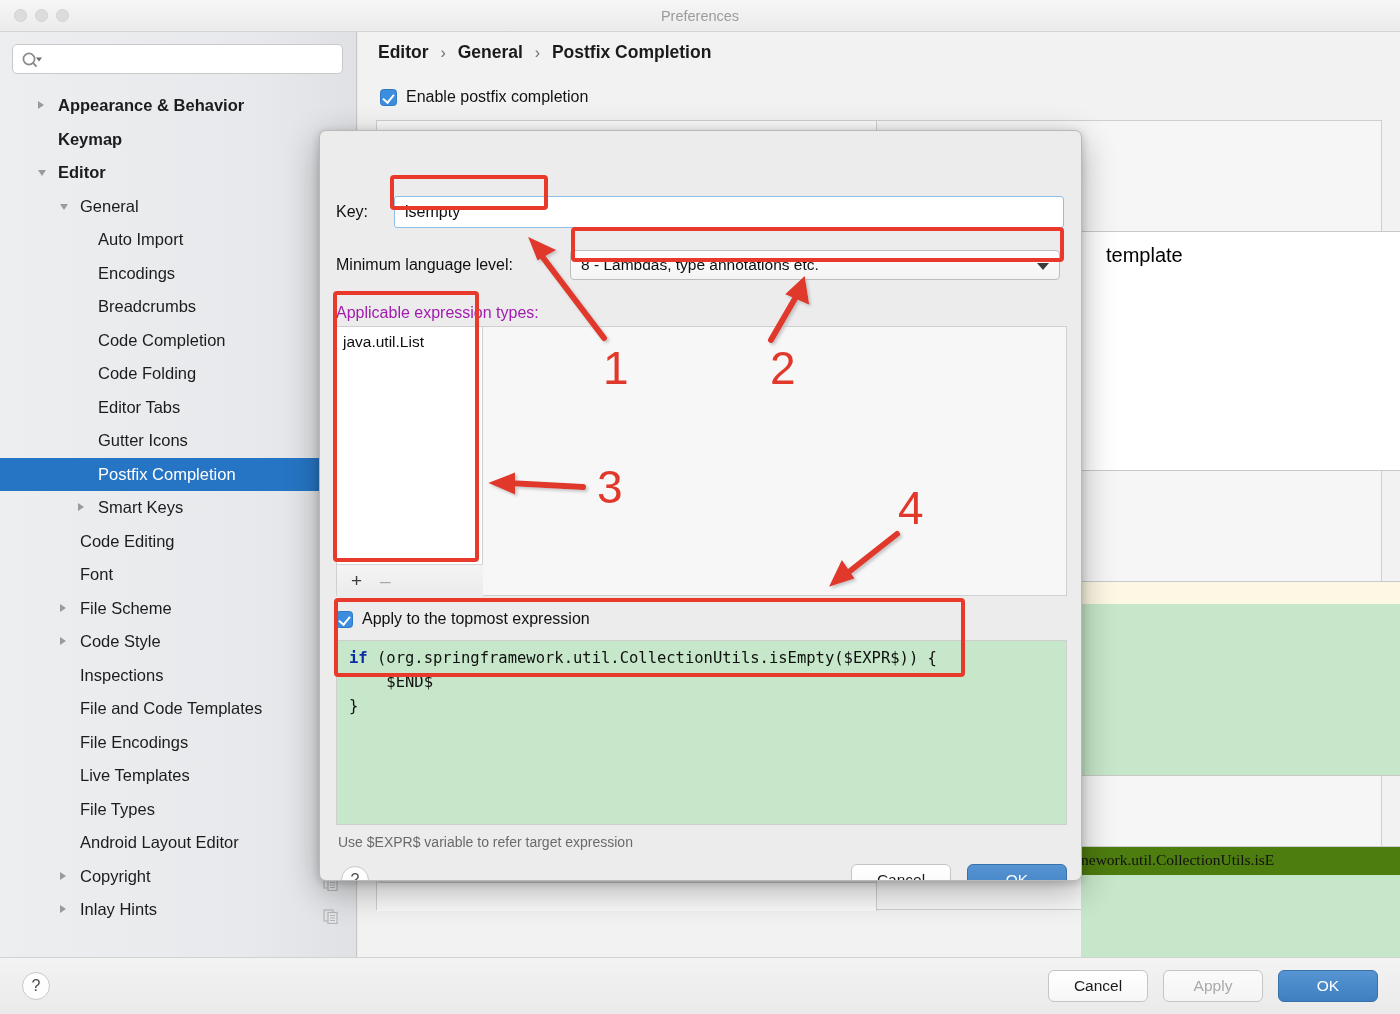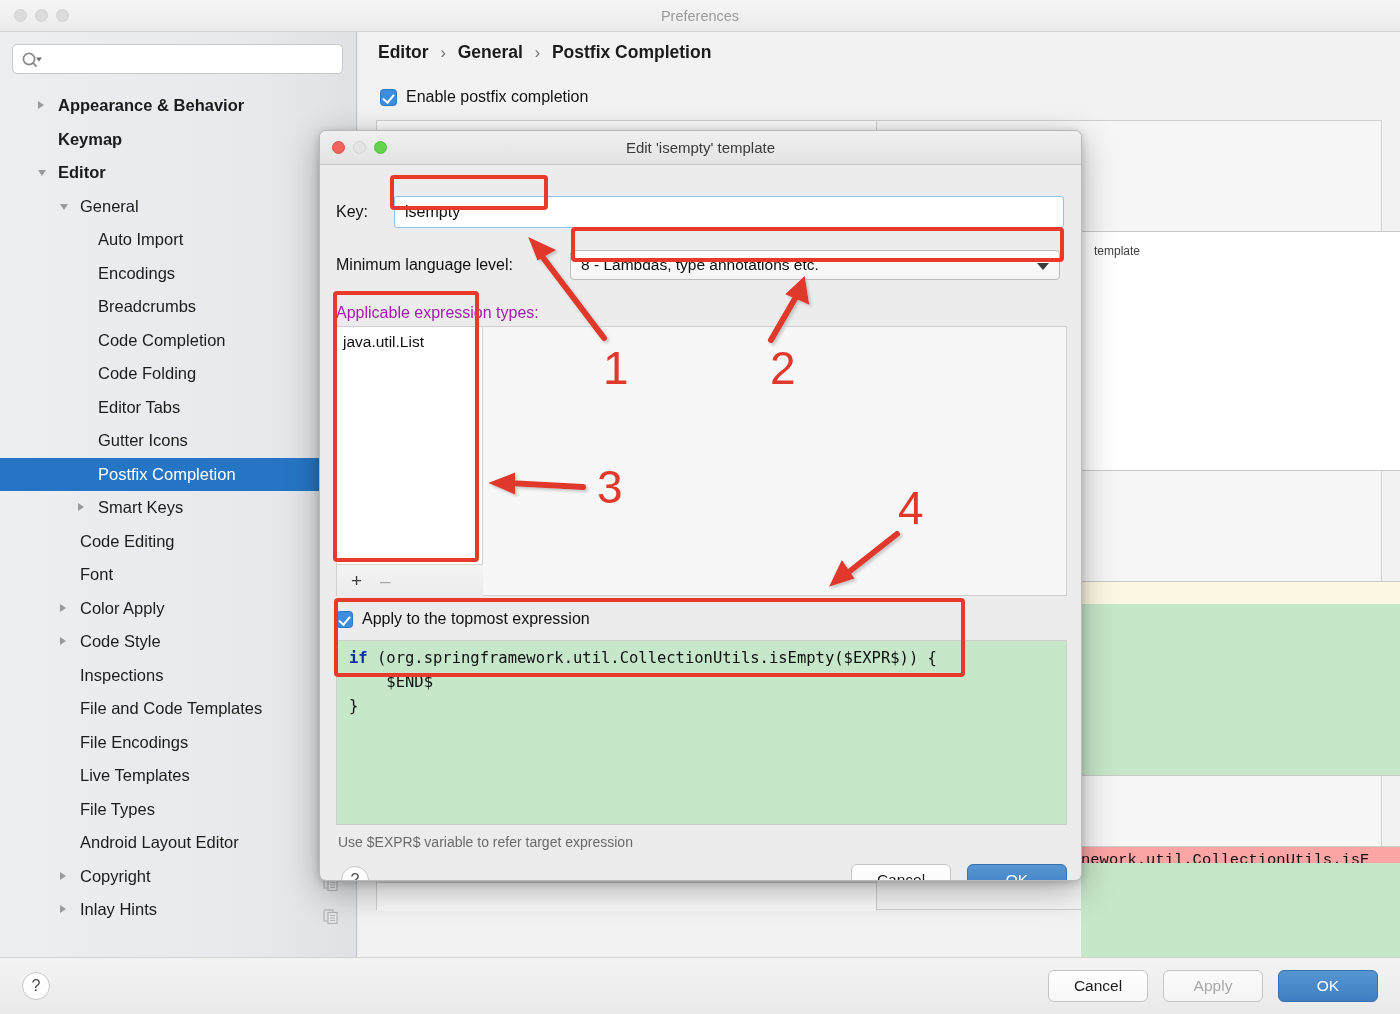--- a/index.html
+++ b/index.html
@@ -117,39 +117,39 @@
   .chk-sm { width: 15px; height: 15px; border-radius: 3px; background: #2f72c0; position: relative; flex:none;}
   .chk-sm::after{content:"";position:absolute;left:3.5px;top:2px;width:4.5px;height:8px;border-right:2px solid #fff;border-bottom:2px solid #fff;transform:rotate(40deg);}
   .bg-row-opt .key { font-weight: bold; }
   .bg-row-opt .desc { color: #2b2b2b; }
 
   .bg-right-white {
     position: absolute; left: 704px; top: 110px; width: 320px; height: 240px;
     background: #fff; border: 1px solid #c9c9c9;
   }
   .bg-right-white .txt {
-    position: absolute; left: 12px; top: 12px;
-    font-size: 12px; color: #404040;
+    position: absolute; left: 24px; top: 12px;
+    font-size: 20px; color: #000000;
   }
   .bg-right-green1 {
     position: absolute; left: 704px; top: 460px; width: 320px; height: 195px;
     background: #c6e7c9; border: 1px solid #c9c9c9;
   }
   .bg-right-green1 .ystrip {
     position: absolute; left: 0; top: 0; width: 100%; height: 22px;
     background: #fdf8e3;
   }
   .bg-right-green2 {
     position: absolute; left: 704px; top: 725px; width: 320px; height: 153px;
     background: #c6e7c9; border-top: 1px solid #cfcfcf;
   }
   .bg-right-green2 .codeline {
-    position: absolute; left: 0; top: 0; width: 100%; height: 16px;
-    background: #fca5a5;
-    font-family: Liberation Mono, monospace; font-size: 15.5px;
+    position: absolute; left: 0; top: 0; width: 100%; height: 28px;
+    background: #4d7c0f;
+    font-family: Liberation Serif, serif; font-size: 15.5px;
     color: #111; line-height: 26px; white-space: nowrap; overflow: hidden;
   }
 
   .pref-footer {
     position: absolute; left: 0; bottom: 0; width: 1400px; height: 57px;
     background: linear-gradient(#f3f3f3,#eaeaea);
     border-top: 1px solid #d2d2d2;
   }
   .help-circle {
     position: absolute; left: 22px; top: 14px;
@@ -356,21 +356,21 @@
             <span class="lbl" style="left: 98px;">Smart Keys</span>
           </div>
           <div class="tree-row">
             <span class="lbl" style="left: 80px;">Code Editing</span>
           </div>
           <div class="tree-row">
             <span class="lbl" style="left: 80px;">Font</span>
           </div>
           <div class="tree-row">
             <span class="arrow closed" style="left: 60px;"></span>
-            <span class="lbl" style="left: 80px;">Color Apply</span>
+            <span class="lbl" style="left: 80px;">File Scheme</span>
           </div>
           <div class="tree-row">
             <span class="arrow closed" style="left: 60px;"></span>
             <span class="lbl" style="left: 80px;">Code Style</span>
           </div>
           <div class="tree-row">
             <span class="lbl" style="left: 80px;">Inspections</span>
           </div>
           <div class="tree-row">
             <span class="lbl" style="left: 80px;">File and Code Templates</span>
@@ -472,28 +472,20 @@
       <div class="help-circle">?</div>
       <div class="footer-btns">
         <div class="btn">Cancel</div>
         <div class="btn disabled">Apply</div>
         <div class="btn primary">OK</div>
       </div>
     </div>
   </div>
 
   <div class="dialog">
-    <div class="dlg-titlebar">
-      <div class="dlg-dots">
-        <div class="d-red"></div>
-        <div class="d-yel"></div>
-        <div class="d-grn"></div>
-      </div>
-      <div class="dlg-title">Edit 'isempty' template</div>
-    </div>
 
     <div class="dlg-body">
 
       <div class="row-key">
         <span class="lbl-key">Key:</span>
         <div class="key-field">isempty</div>
       </div>
 
       <div class="row-lang">
         <span class="lbl-lang">Minimum language level:</span>

